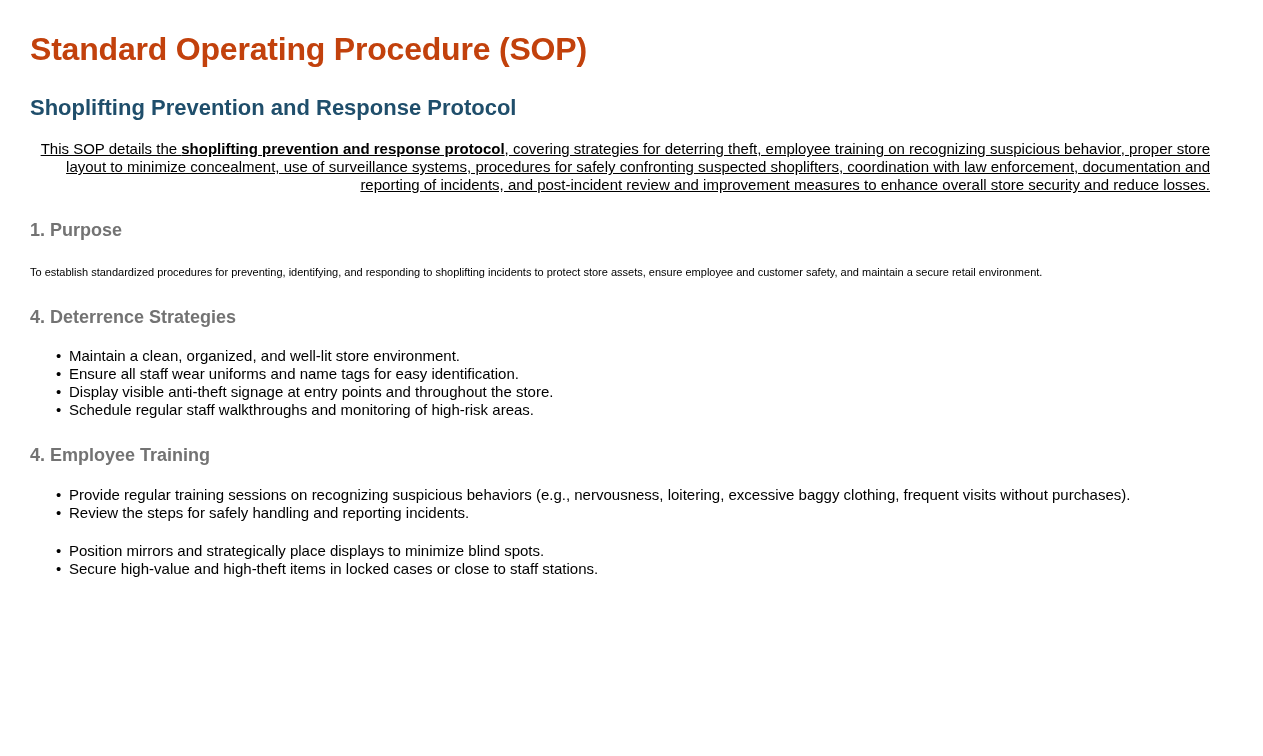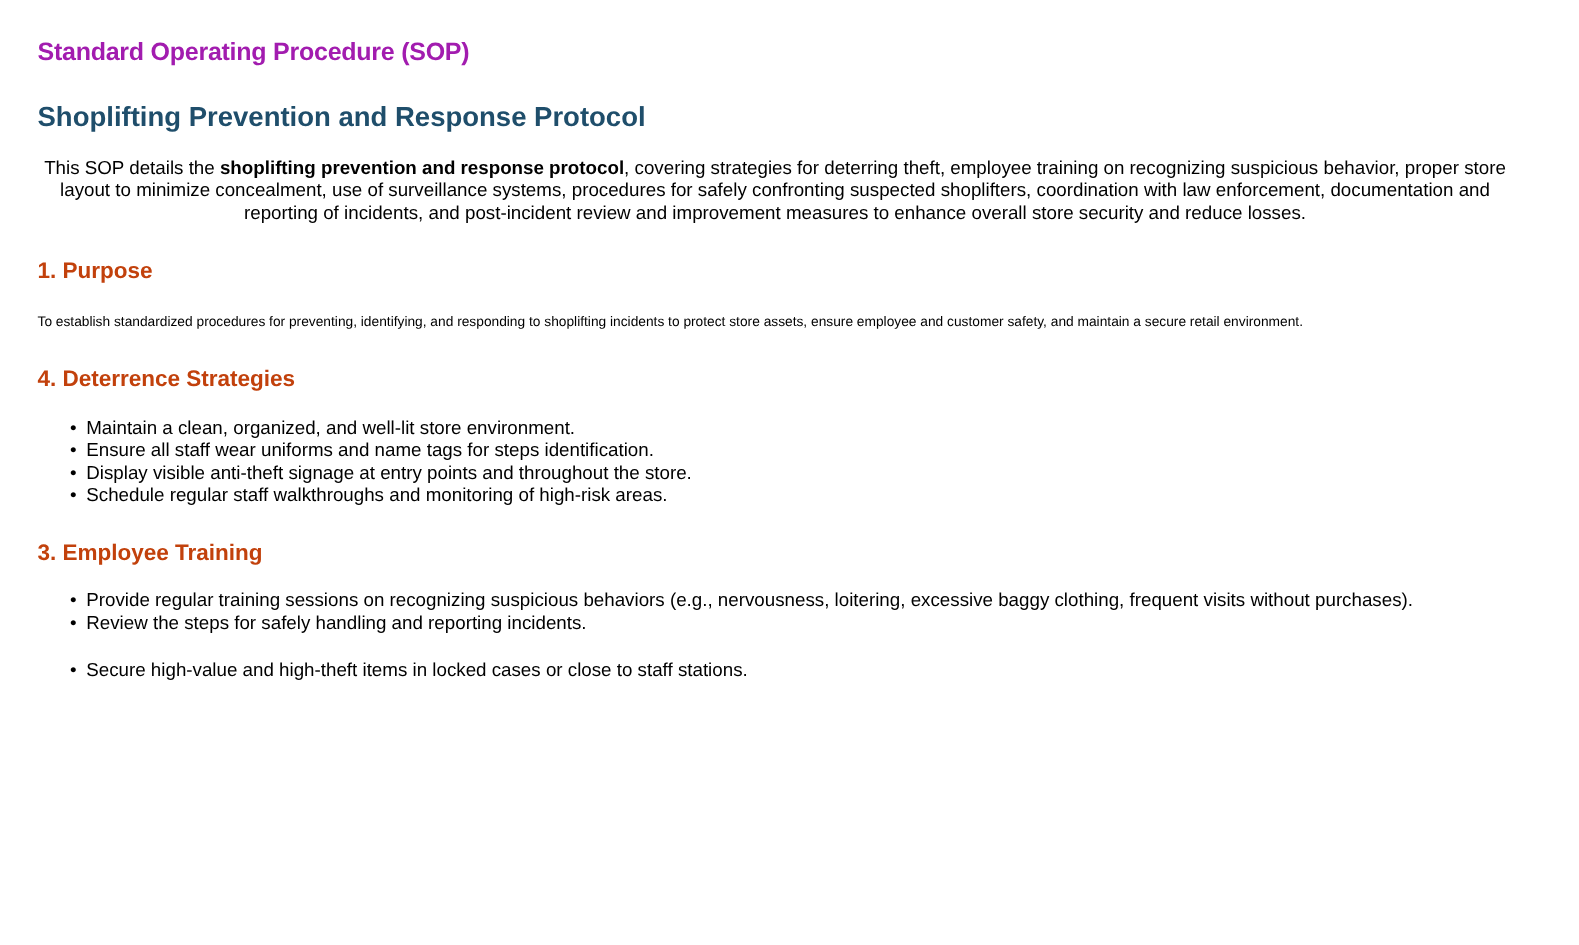--- a/index.html
+++ b/index.html
@@ -14,50 +14,51 @@
     font-family: "Liberation Sans", sans-serif;
     color: #000000;
     -webkit-font-smoothing: antialiased;
   }
   .page {
     padding: 0 30px;
     box-sizing: border-box;
     width: 1263px;
   }
   .doc-title {
-    color: #a21caf;
-    font-size: 20px;
+    color: #c2410c;
+    font-size: 32px;
     font-weight: bold;
     line-height: 1.15;
     margin: 0;
     padding-top: 31px;
     letter-spacing: -0.2px;
   }
   .doc-subtitle {
     color: #1f4e6b;
     font-size: 22px;
     font-weight: bold;
     line-height: 1.15;
     margin: 0;
     padding-top: 27px;
   }
   .intro {
     font-size: 15px;
     line-height: 18px;
     margin: 0;
     padding-top: 20px;
     max-width: 1180px;
-    text-align: center;
+    text-align: right;
+    text-decoration: underline;
   }
   .intro strong { font-weight: bold; }
   .section {
     margin: 0;
   }
   .section-heading {
-    color: #c2410c;
+    color: #737373;
     font-size: 18px;
     font-weight: bold;
     line-height: 1.15;
     margin: 0;
     padding-top: 26px;
   }
   .section-para {
     font-size: 11px;
     line-height: 18px;
     margin: 0;
@@ -104,33 +105,34 @@
     <p class="section-para">To establish standardized procedures for preventing, identifying, and responding to shoplifting incidents to protect store assets, ensure employee and customer safety, and maintain a secure retail environment.</p>
   </section>
 
   <section class="section">
   </section>
 
   <section class="section">
     <h3 class="section-heading">4. Deterrence Strategies</h3>
     <ul class="section-list">
       <li>Maintain a clean, organized, and well-lit store environment.</li>
-      <li>Ensure all staff wear uniforms and name tags for steps identification.</li>
+      <li>Ensure all staff wear uniforms and name tags for easy identification.</li>
       <li>Display visible anti-theft signage at entry points and throughout the store.</li>
       <li>Schedule regular staff walkthroughs and monitoring of high-risk areas.</li>
     </ul>
   </section>
 
   <section class="section">
-    <h3 class="section-heading">3. Employee Training</h3>
+    <h3 class="section-heading">4. Employee Training</h3>
     <ul class="section-list">
       <li>Provide regular training sessions on recognizing suspicious behaviors (e.g., nervousness, loitering, excessive baggy clothing, frequent visits without purchases).</li>
       <li>Review the steps for safely handling and reporting incidents.</li>
     </ul>
   </section>
 
   <section class="section">
     <ul class="section-list">
+      <li>Position mirrors and strategically place displays to minimize blind spots.</li>
       <li>Secure high-value and high-theft items in locked cases or close to staff stations.</li>
     </ul>
   </section>
 
 </div>
 
 </body></html>

